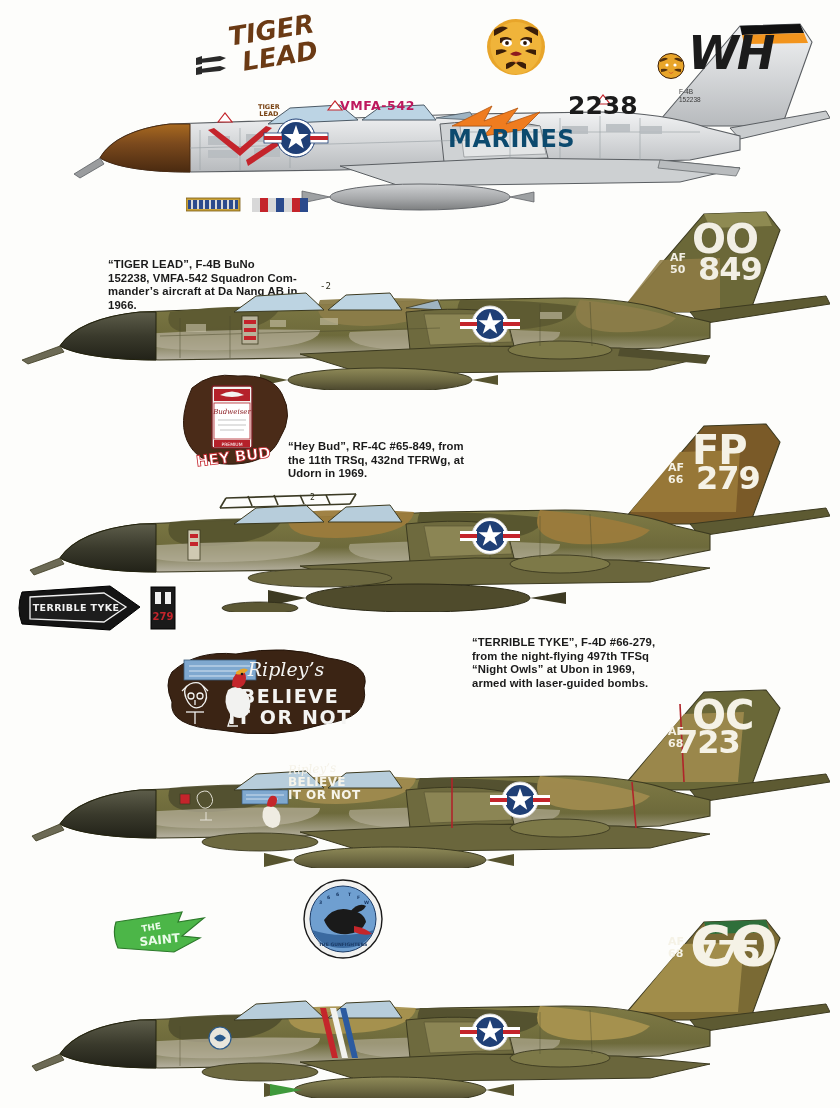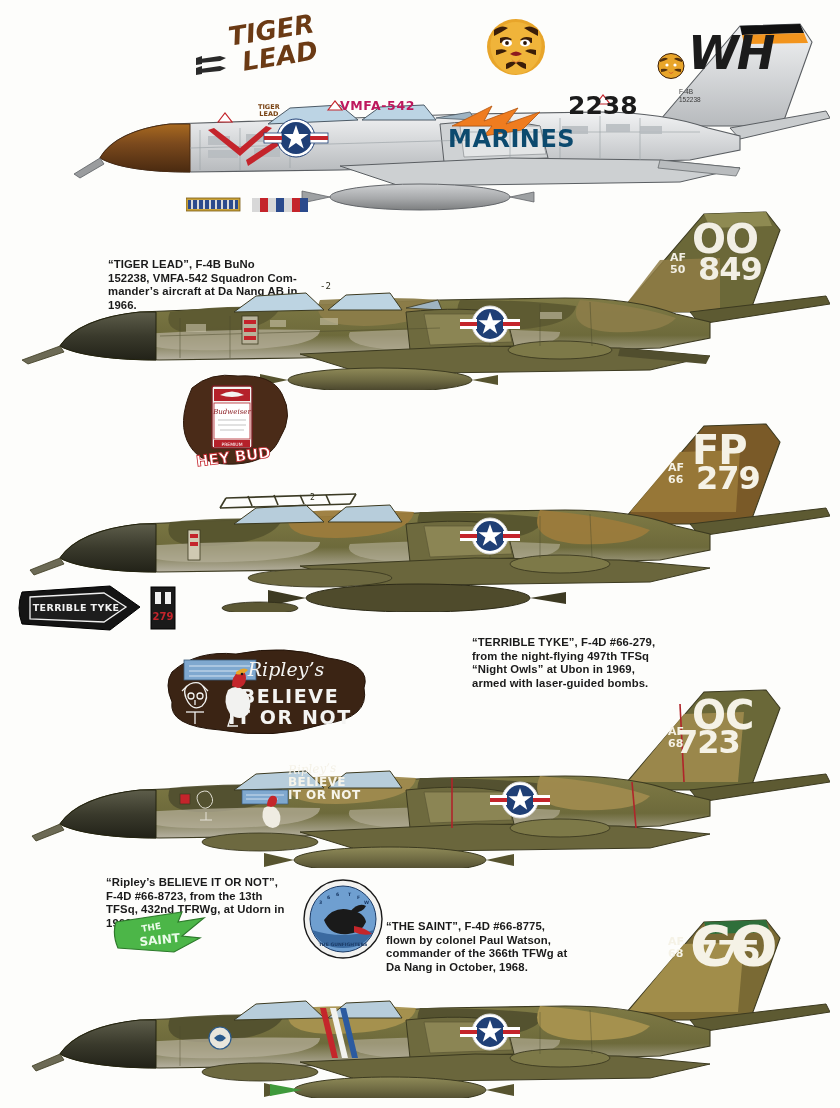--- a/index.html
+++ b/index.html
@@ -327,20 +327,25 @@
   <g stroke="#9a9a9a" stroke-width=".6">
     <line x1="42" y1="50" x2="70" y2="50"></line>
         <line x1="42" y1="55" x2="70" y2="55"></line>
     <line x1="44" y1="60" x2="68" y2="60"></line>
   </g>
   <rect x="38" y="70" width="36" height="7" fill="#b5212a"></rect>
   <text x="56" y="76" font-size="4.5" fill="#fff" text-anchor="middle" font-family="DejaVu Sans, sans-serif">PREMIUM</text>
   <text x="58" y="92" font-size="15" font-family="DejaVu Sans, sans-serif" font-weight="bold" fill="#fff" stroke="#c4242b" stroke-width=".8" text-anchor="middle" transform="rotate(-7 58 92)">HEY BUD</text>
 </svg>
 
+<div class="caption" style="left:288px;top:404px;width:250px;">
+  <span class="ln">“Hey Bud”, RF-4C #65-849, from</span>
+  <span class="ln">the 11th TRSq, 432nd TFRWg, at</span>
+  <span class="ln">Udorn in 1969.</span>
+</div>
 
 <div class="plane" style="left:20px;top:412px;">
 <svg width="810" height="200" viewBox="0 0 810 200">
   <path d="M600,112 L684,14 L746,12 L760,30 L730,112 Z" fill="#7a5a28" stroke="#3c3a20" stroke-width="1.1"></path>
   <path d="M610,100 L660,40 L720,38 L716,100 Z" fill="#9a7a38" opacity=".9"></path>
   <path d="M670,112 L806,96 L810,104 L680,124 Z" fill="#5d5a32" stroke="#3c3a20" stroke-width="1"></path>
   <path d="M40,146 C52,128 80,116 120,112 L420,100 L545,98 C590,98 630,104 656,114
            L690,122 L690,138 L640,148 L280,158 L140,160 C100,160 58,156 40,146 Z" fill="url(#camoA)" stroke="#3c3a20" stroke-width="1.1"></path>
   <g opacity=".95">
     <path d="M150,110 q60,-6 112,-2 q-10,22 -70,26 q-52,2 -42,-24 z" fill="#57552f"></path>
@@ -534,26 +539,20 @@
 <div style="position:absolute;left:692px;top:692px;font-family:'DejaVu Sans',sans-serif;
             font-weight:bold;font-size:40px;color:#f5f2e6;letter-spacing:-1px;">OC</div>
 <div style="position:absolute;left:668px;top:726px;font-family:'DejaVu Sans',sans-serif;
             font-weight:bold;font-size:11px;color:#f5f2e6;line-height:12px;">
   <div>AF</div>
   <div>68</div>
 </div>
 <div style="position:absolute;left:676px;top:723px;font-family:'DejaVu Sans',sans-serif;
             font-weight:bold;font-size:32px;color:#f5f2e6;letter-spacing:-1px;">723</div>
 
-<div class="caption" style="left:106px;top:840px;width:258px;">
-  <span class="ln">“Ripley’s BELIEVE IT OR NOT”,</span>
-  <span class="ln">F-4D  #66-8723,  from  the  13th</span>
-  <span class="ln">TFSq, 432nd TFRWg, at Udorn in</span>
-  <span class="ln">1969.</span>
-</div>
 
 <svg class="patch" style="left:302px;top:878px;" width="82" height="82">
   <circle cx="41" cy="41" r="39" fill="#f2f2f0" stroke="#1a1a1a" stroke-width="1.4"></circle>
   <circle cx="41" cy="41" r="33" fill="#6f9fd0" stroke="#1a3a66" stroke-width="1"></circle>
   <path d="M10,52 q30,10 62,0 q-8,18 -31,18 q-23,0 -31,-18 z" fill="#3a6aa0"></path>
   <g fill="#1a1a1a">
     <path d="M22,42 q10,-14 26,-10 q14,2 16,12 q-4,10 -18,12 q-18,2 -24,-14 z"></path>
     <path d="M48,34 q8,-10 16,-6 q-4,8 -16,6 z"></path>
   </g>
   <path d="M52,48 q12,2 18,8 q-10,2 -18,-2 z" fill="#c4262b"></path>
@@ -561,26 +560,20 @@
     <text x="17" y="26">3</text>
         <text x="25" y="21">6</text>
         <text x="34" y="18">6</text>
     <text x="46" y="18">T</text>
         <text x="55" y="21">F</text>
         <text x="62" y="26">W</text>
   </g>
   <text x="41" y="68" font-size="4.6" fill="#1a3a66" text-anchor="middle" font-family="DejaVu Sans, sans-serif" font-weight="bold">THE GUNFIGHTERS</text>
 </svg>
 
-<div class="caption" style="left:386px;top:884px;width:258px;">
-  <span class="ln">“THE  SAINT”,  F-4D  #66-8775,</span>
-  <span class="ln">flown  by  colonel  Paul  Watson,</span>
-  <span class="ln">commander of the 366th TFWg at</span>
-  <span class="ln">Da Nang in October, 1968.</span>
-</div>
 
 <svg class="patch" style="left:112px;top:906px;" width="96" height="56">
   <path d="M4,16 L70,6 L66,16 L92,12 L70,30 L88,32 L62,46 L6,42 q-6,-14 -2,-26 z" fill="#4cb648" stroke="#2d7a2b" stroke-width="1.2"></path>
   <text x="30" y="26" font-family="DejaVu Sans, sans-serif" font-size="9" font-weight="bold" fill="#eafbe9" transform="rotate(-10 30 26)">THE</text>
   <text x="28" y="40" font-family="DejaVu Sans, sans-serif" font-size="12" font-weight="bold" fill="#eafbe9" transform="rotate(-6 28 40)">SAINT</text>
 </svg>
 
 <div class="plane" style="left:20px;top:888px;">
 <svg width="810" height="210" viewBox="0 0 810 210">
   <path d="M600,132 L684,34 L746,32 L760,50 L730,132 Z" fill="#7a6a34" stroke="#3c3a20" stroke-width="1.1"></path>

